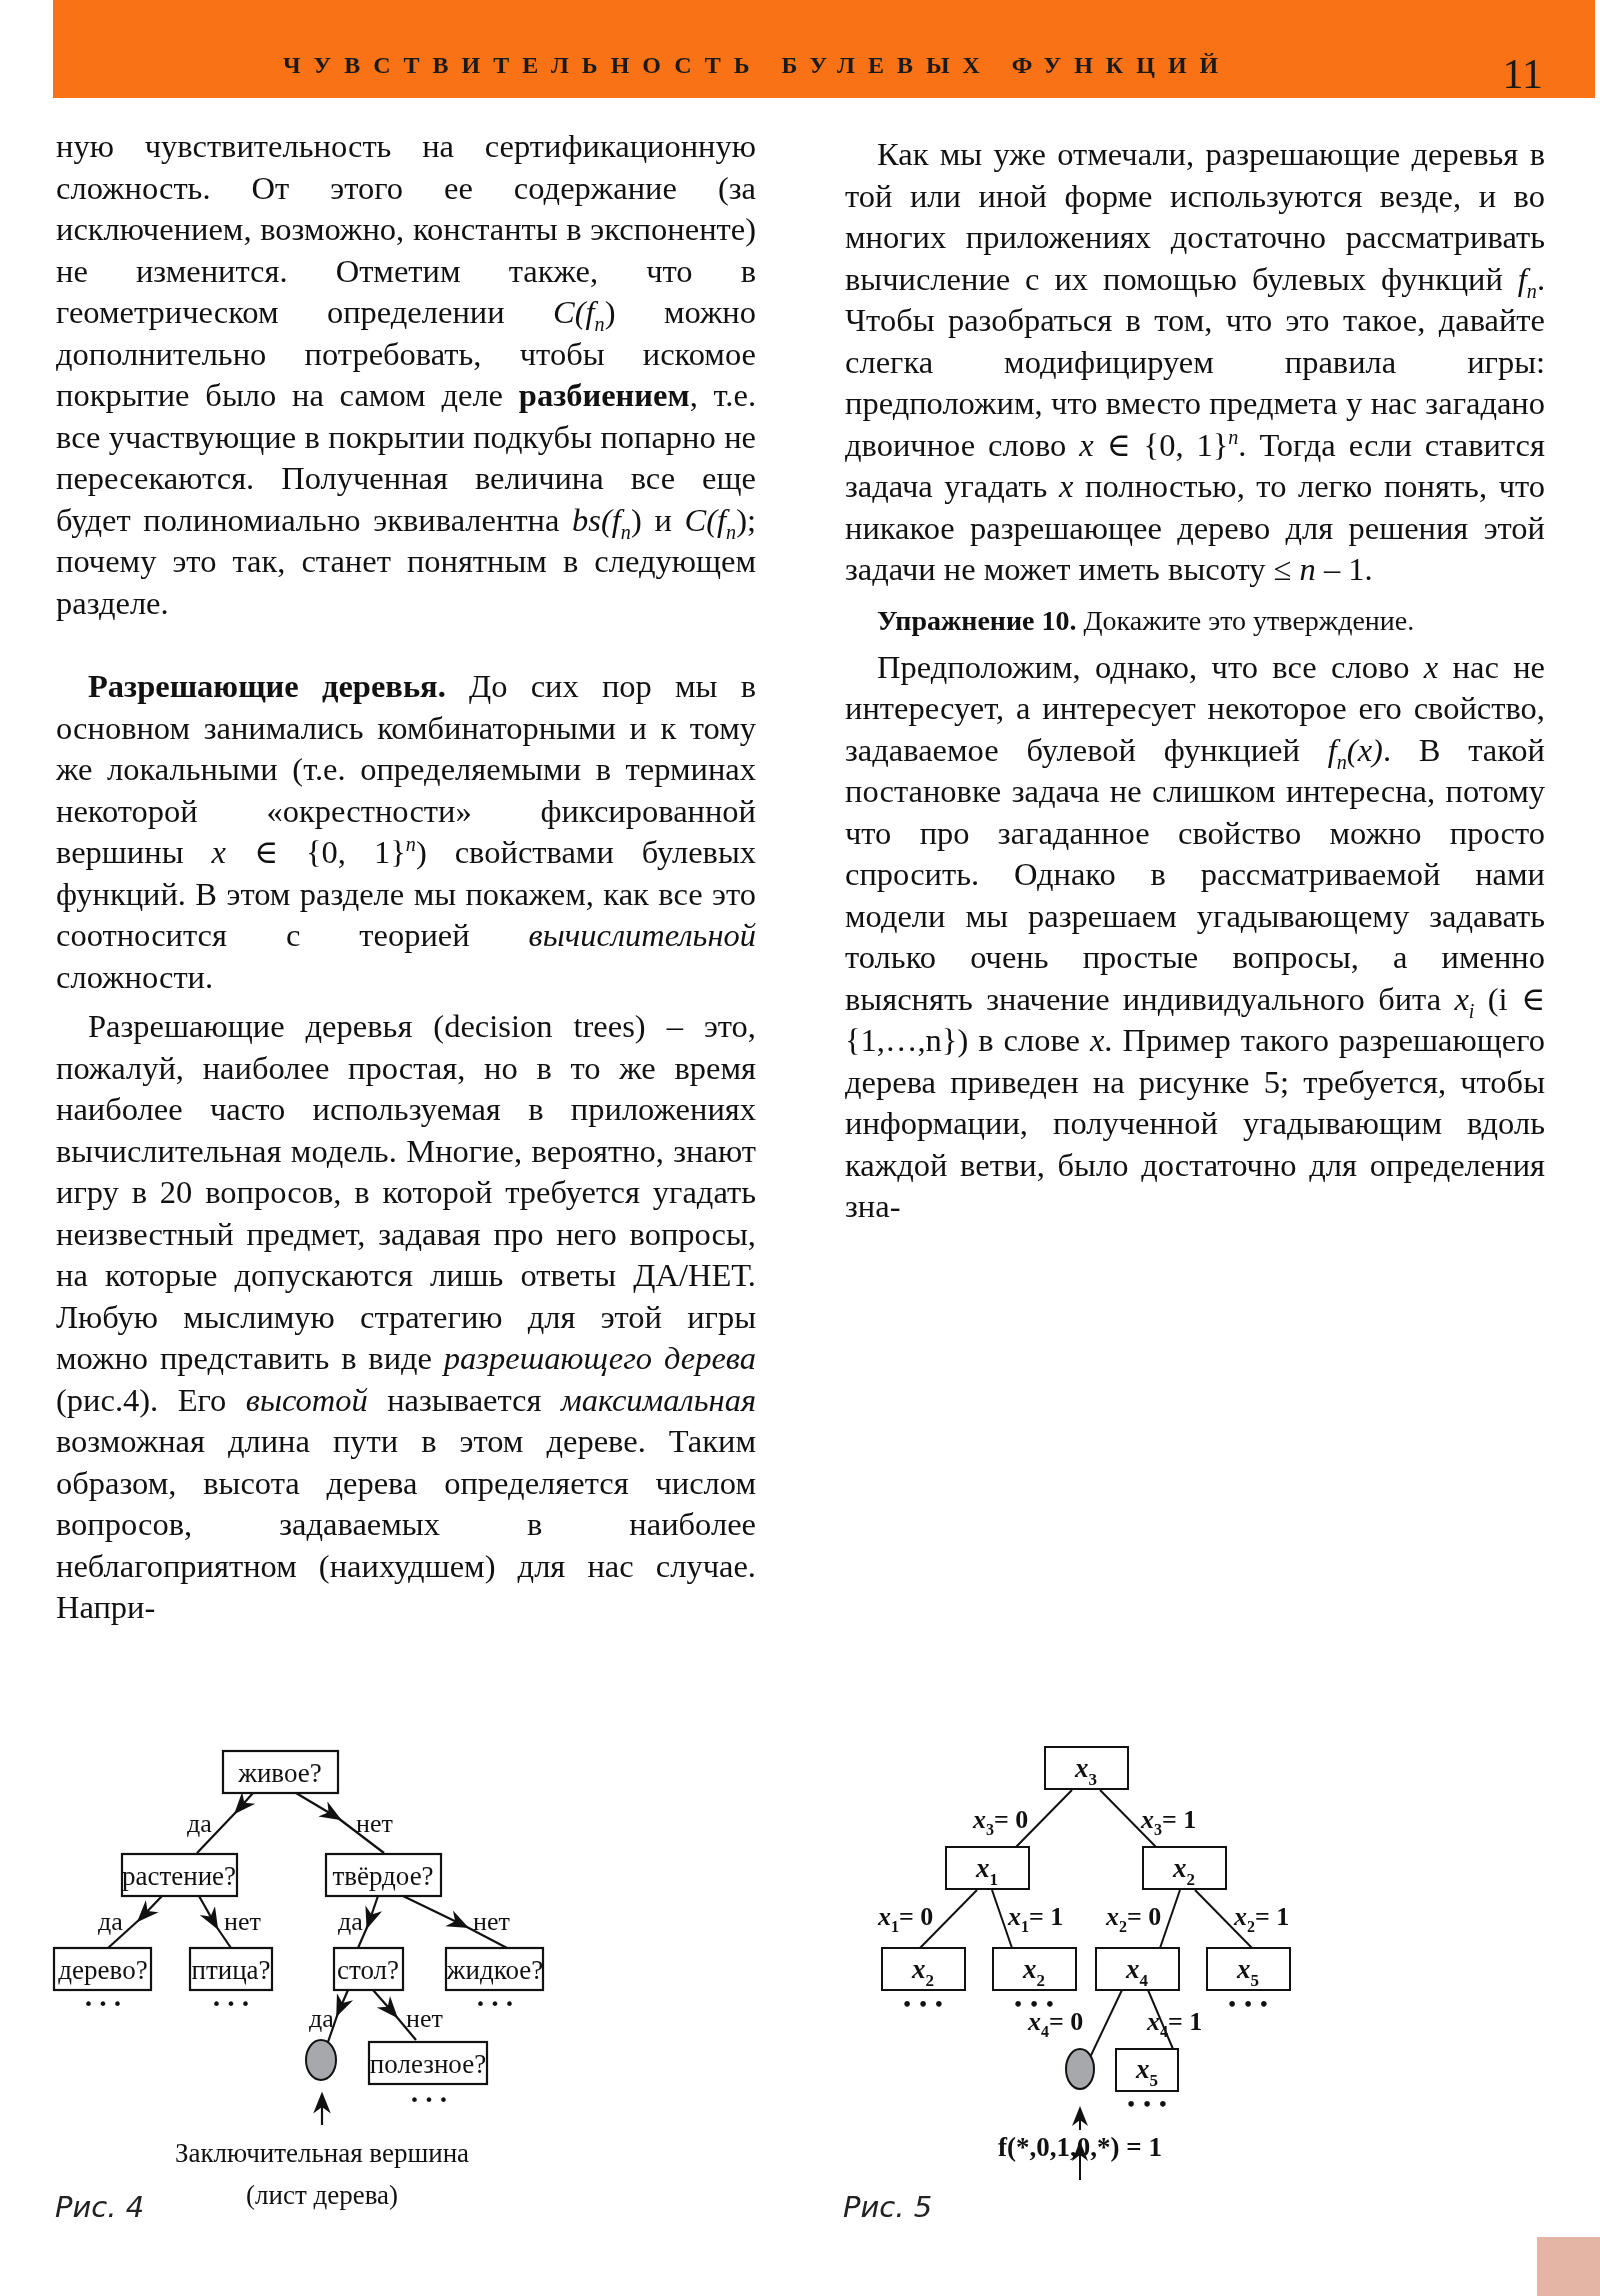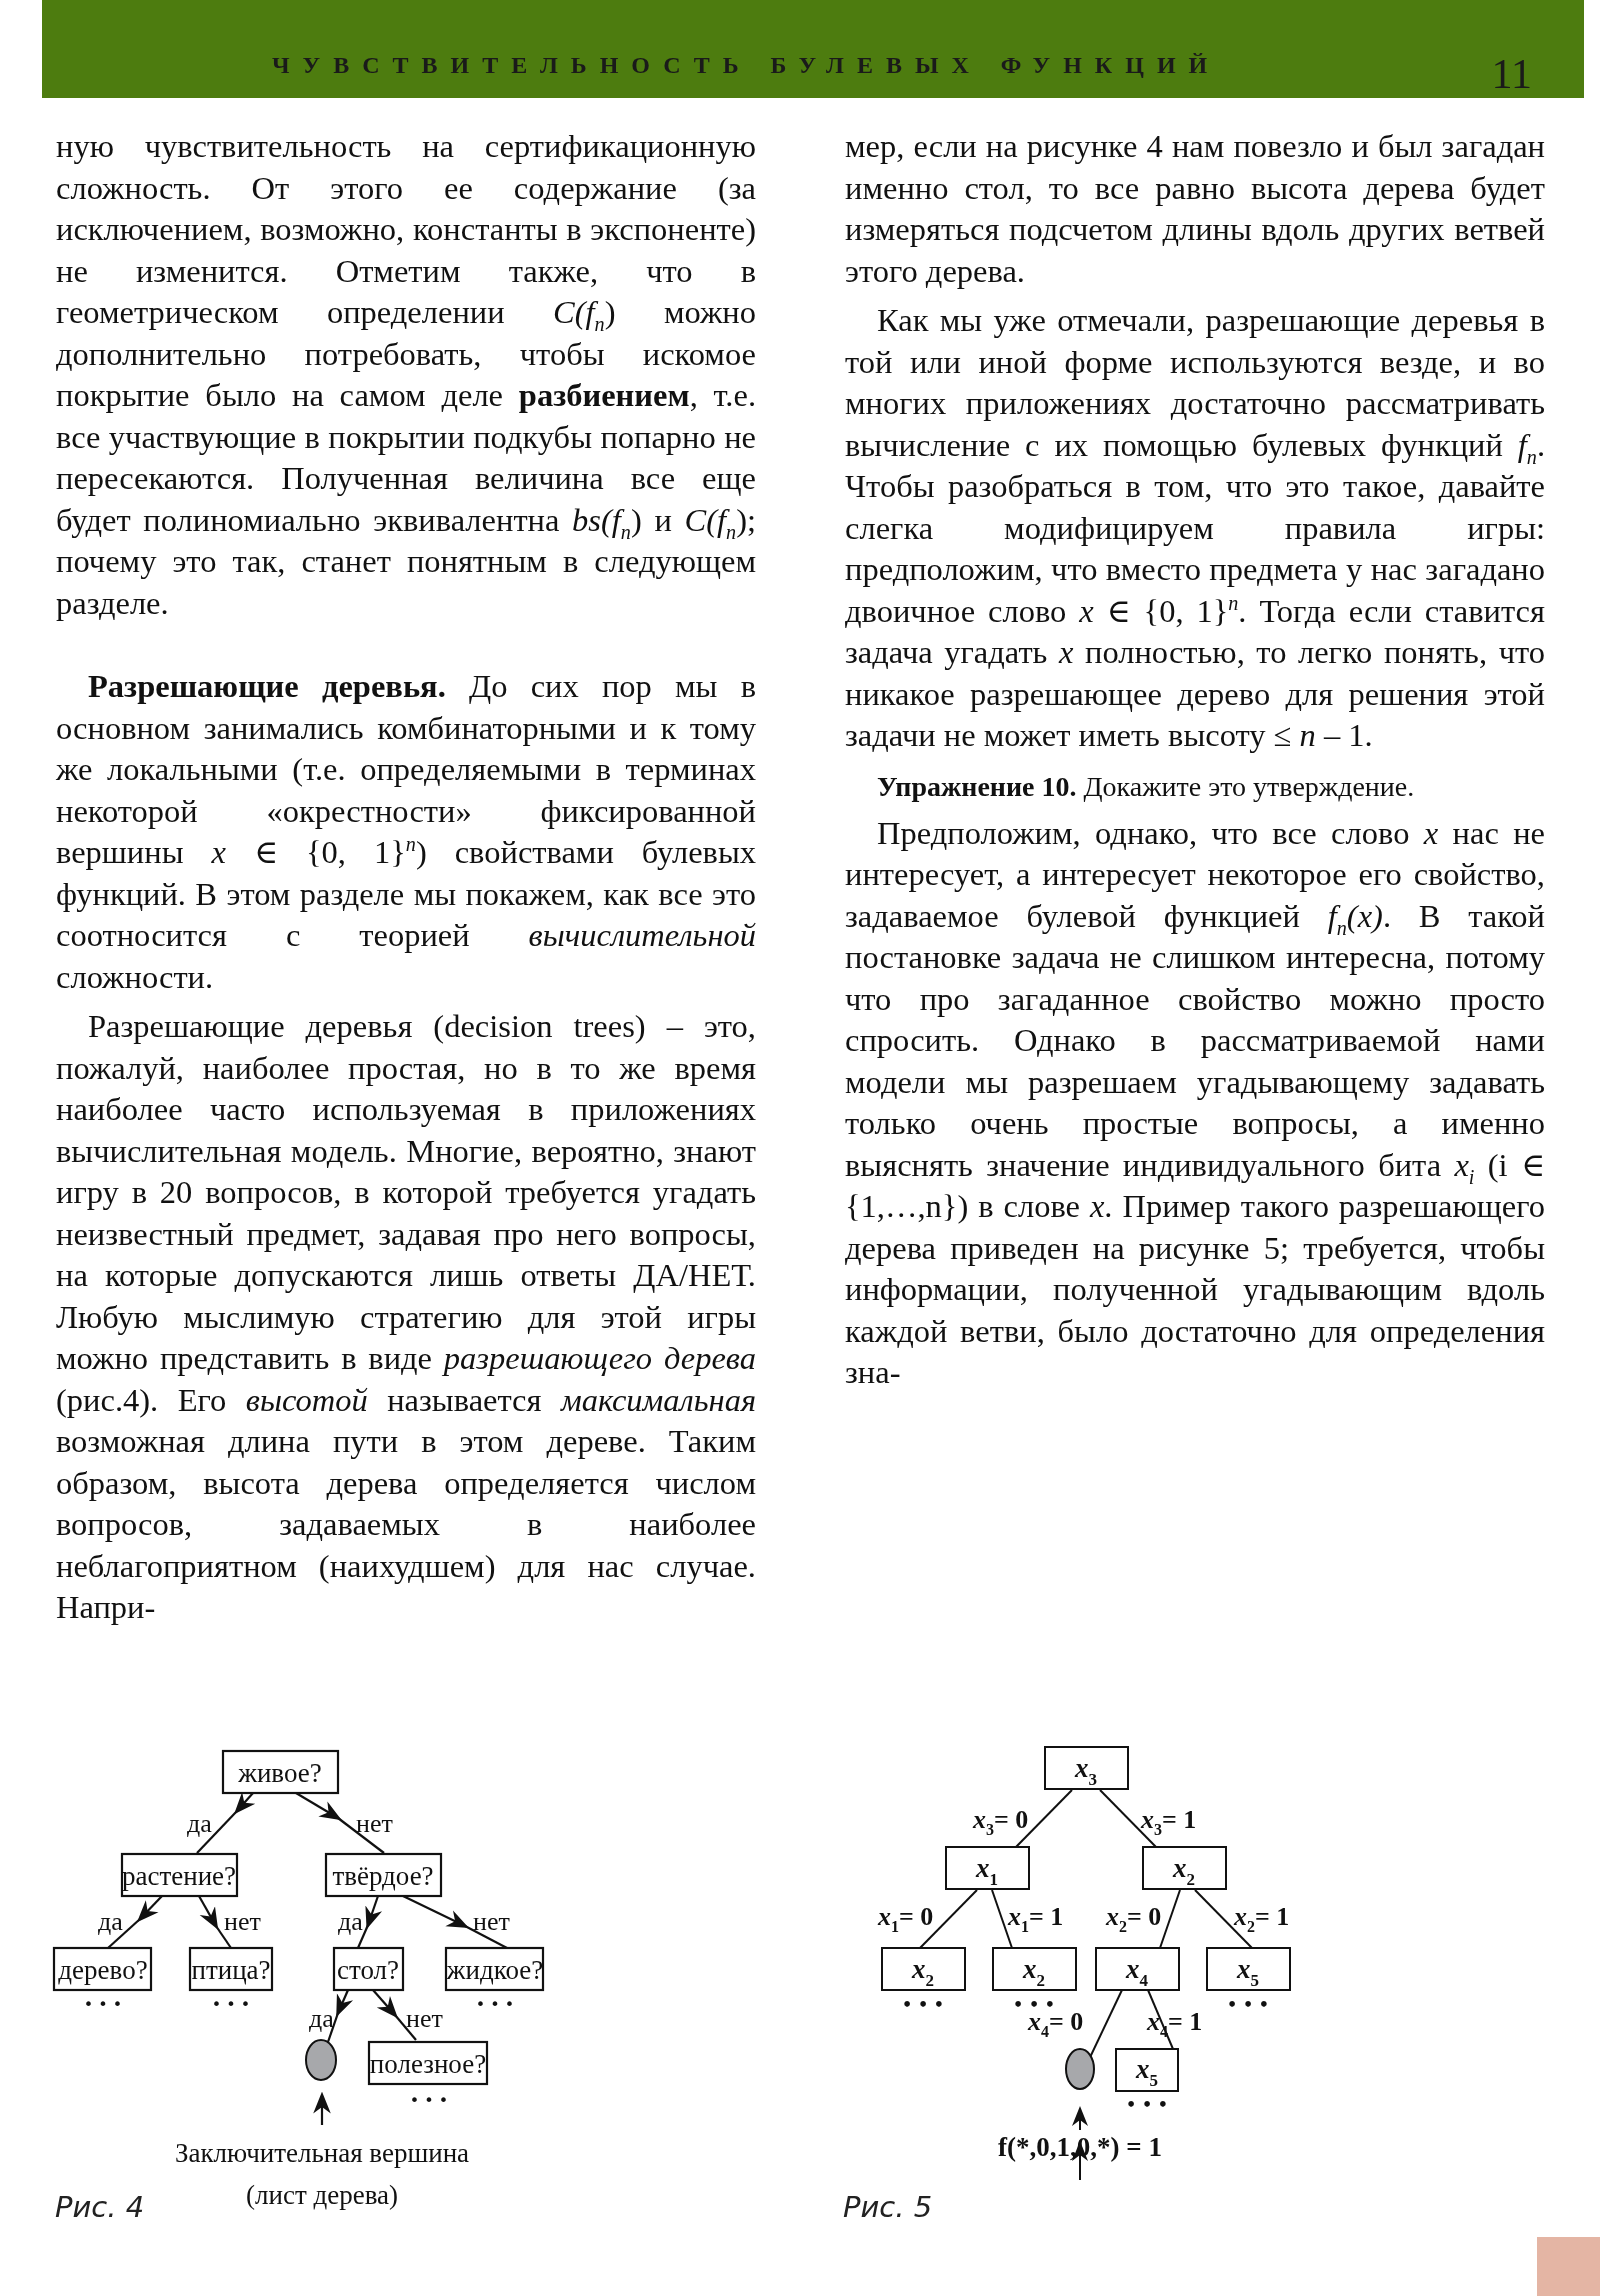--- a/index.html
+++ b/index.html
@@ -1,18 +1,18 @@
 <!DOCTYPE html>
 <html><head>
 <meta charset="utf-8">
 <style>
   html, body { margin:0; padding:0; background:#ffffff; }
   body { width:1600px; height:2296px; position:relative; overflow:hidden;
          font-family:"Liberation Serif","DejaVu Serif",serif; color:#111; }
-  .header { position:absolute; left:42px; top:0; width:1542px; height:98px; background:#4d7c0f; }
+  .header { position:absolute; left:53px; top:0; width:1542px; height:98px; background:#f97316; }
   .header-title { position:absolute; left:230px; top:52px; font-size:24px; font-weight:bold;
                   letter-spacing:13px; color:#1a1a1a; font-family:"Liberation Serif",serif; }
   .page-num { position:absolute; right:52px; top:50px; font-size:42px; color:#1a1a1a; }
   .corner-tab { position:absolute; left:1537px; top:2237px; width:63px; height:59px; background:#e4b5a4; }
   .col { position:absolute; top:126px; width:700px; font-size:32.5px; line-height:41.5px; text-align:justify; }
   .col-left { left:56px; }
   .col-right { left:845px; }
   .col p { margin:0; }
   .indent { text-indent:32px; }
   .gap-s { margin-top:8px !important; }
@@ -39,21 +39,20 @@
   </p>
   <p class="indent" style="margin-top:42px">
     <b>Разрешающие деревья.</b><span> До сих пор мы в основном занимались комбинаторными и к тому же локальными (т.е. определяемыми в терминах некоторой «окрестности» фиксированной вершины </span><i>x</i><span> ∈ {0, 1}</span><sup class="mi">n</sup><span>) свойствами булевых функций. В этом разделе мы покажем, как все это соотносится с теорией </span><i>вычислительной</i><span> сложности.</span>
   </p>
   <p class="indent gap-s">
     <span>Разрешающие деревья (decision trees) – это, пожалуй, наиболее простая, но в то же время наиболее часто используемая в приложениях вычислительная модель. Многие, вероятно, знают игру в 20 вопросов, в которой требуется угадать неизвестный предмет, задавая про него вопросы, на которые допускаются лишь ответы ДА/НЕТ. Любую мыслимую стратегию для этой игры можно представить в виде </span><i>разрешающего дерева</i><span> (рис.4). Его </span><i>высотой</i><span> называется </span><i>максимальная</i><span> возможная длина пути в этом дереве. Таким образом, высота дерева определяется числом вопросов, задаваемых в наиболее неблагоприятном (наихудшем) для нас случае. Напри-</span>
   </p>
 </div>
 
 <div class="col col-right">
-  <p>мер, если на рисунке 4 нам повезло и был загадан именно стол, то все равно высота дерева будет измеряться подсчетом длины вдоль других ветвей этого дерева.</p>
   <p class="indent gap-s">
     <span>Как мы уже отмечали, разрешающие деревья в той или иной форме используются везде, и во многих приложениях достаточно рассматривать вычисление с их помощью булевых функций </span><i>f</i><sub class="mi">n</sub><span>. Чтобы разобраться в том, что это такое, давайте слегка модифицируем правила игры: предположим, что вместо предмета у нас загадано двоичное слово </span><i>x</i><span> ∈ {0, 1}</span><sup class="mi">n</sup><span>. Тогда если ставится задача угадать </span><i>x</i><span> полностью, то легко понять, что никакое разрешающее дерево для решения этой задачи не может иметь высоту ≤ </span><i>n</i><span> – 1.</span>
   </p>
   <p class="exercise">
     <b>Упражнение 10.</b><span> Докажите это утверждение.</span>
   </p>
   <p class="indent">
     <span>Предположим, однако, что все слово </span><i>x</i><span> нас не интересует, а интересует некоторое его свойство, задаваемое булевой функцией </span><i>f</i><sub class="mi">n</sub><i>(x)</i><span>. В такой постановке задача не слишком интересна, потому что про загаданное свойство можно просто спросить. Однако в рассматриваемой нами модели мы разрешаем угадывающему задавать только очень простые вопросы, а именно выяснять значение индивидуального бита </span><i>x</i><sub class="mi">i</sub><span> (i ∈ {1,…,n})</span><span> в слове </span><i>x</i><span>. Пример такого разрешающего дерева приведен на рисунке 5; требуется, чтобы информации, полученной угадывающим вдоль каждой ветви, было достаточно для определения зна-</span>
   </p>
 </div>

